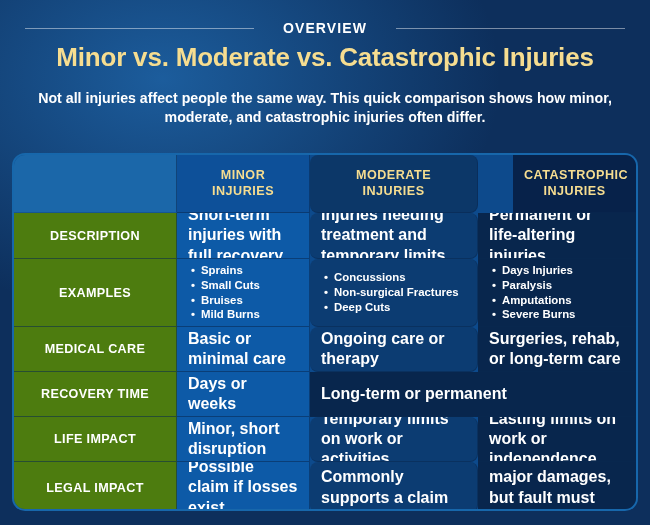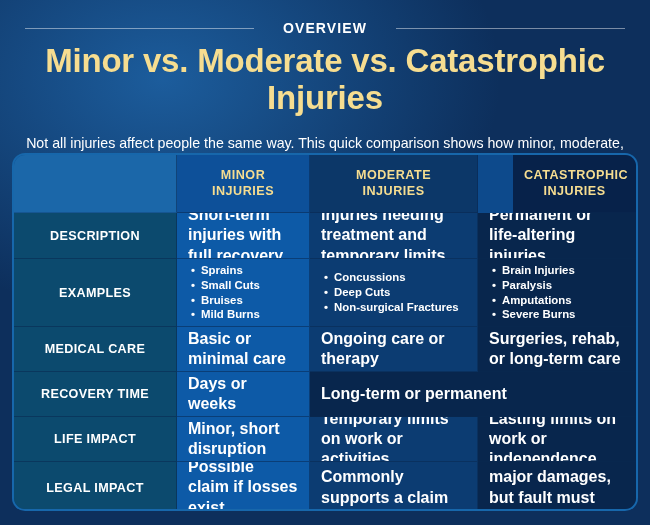--- a/index.html
+++ b/index.html
@@ -53,31 +53,31 @@
   }
   .overview-label {
     font-size: 14px;
     font-weight: bold;
     letter-spacing: 1.1px;
     color: #ffffff;
     white-space: nowrap;
   }
   .main-title {
     margin-top: 7px;
-    font-size: 33px;
+    font-size: 26px;
     font-weight: bold;
     letter-spacing: -0.2px;
     color: #f6dd90;
     line-height: 1.12;
   }
   .subtitle {
     margin: 17px auto 0;
     max-width: 600px;
     font-size: 14.2px;
-    font-weight: normal;
+    font-weight: bold;
     line-height: 1.32;
     color: #ffffff;
     padding: 0 14px;
   }
 
   
   .table-wrap {
     position: absolute;
     left: 12px;
     top: 153px;
@@ -123,23 +123,23 @@
   }
   .cell:last-child { border-right: none; }
   .trow:last-child .cell { border-bottom: none; }
 
   .c-label { flex: 0 0 163px; }
   .c-minor { flex: 0 0 133px; }
   .c-mod   { flex: 0 0 168px; }
   .c-cat   { flex: 1 1 auto; }
 
   
-  .c-label { background: #0c4a6e; }
+  .c-label { background: #4d7c0f; }
   .c-minor { background: #0d5aa7; }
-  .c-mod   { background: #0c3c72; }
+  .c-mod   { background: #0c3c72; border-radius: 8px; }
   .c-cat   { background: #08264d; }
 
   .header-row .c-label { background: #1b67a9; border-bottom-color: rgba(10,40,80,0.25); }
   .header-row .c-minor { background: #0d5099; }
   .header-row .c-mod   { background: #0c3768; }
   .header-row .c-cat   { background: #07224a; margin-left: 35px; }
 
   .label-text {
     font-size: 12.6px;
     font-weight: bold;
@@ -240,27 +240,27 @@
           <ul class="bullets">
               <li>Sprains</li>
               <li>Small Cuts</li>
               <li>Bruises</li>
               <li>Mild Burns</li>
             </ul>
         </div>
         <div class="cell c-mod">
           <ul class="bullets">
               <li>Concussions</li>
+              <li>Non-surgical Fractures</li>
               <li>Deep Cuts</li>
-              <li>Non-surgical Fractures</li>
             </ul>
         </div>
         <div class="cell c-cat">
           <ul class="bullets">
-              <li>Brain Injuries</li>
+              <li>Days Injuries</li>
               <li>Paralysis</li>
               <li>Amputations</li>
               <li>Severe Burns</li>
             </ul>
         </div>
       </div>
 
       <div class="trow r-med">
         <div class="cell c-label">
           <div class="label-text">MEDICAL CARE</div>

